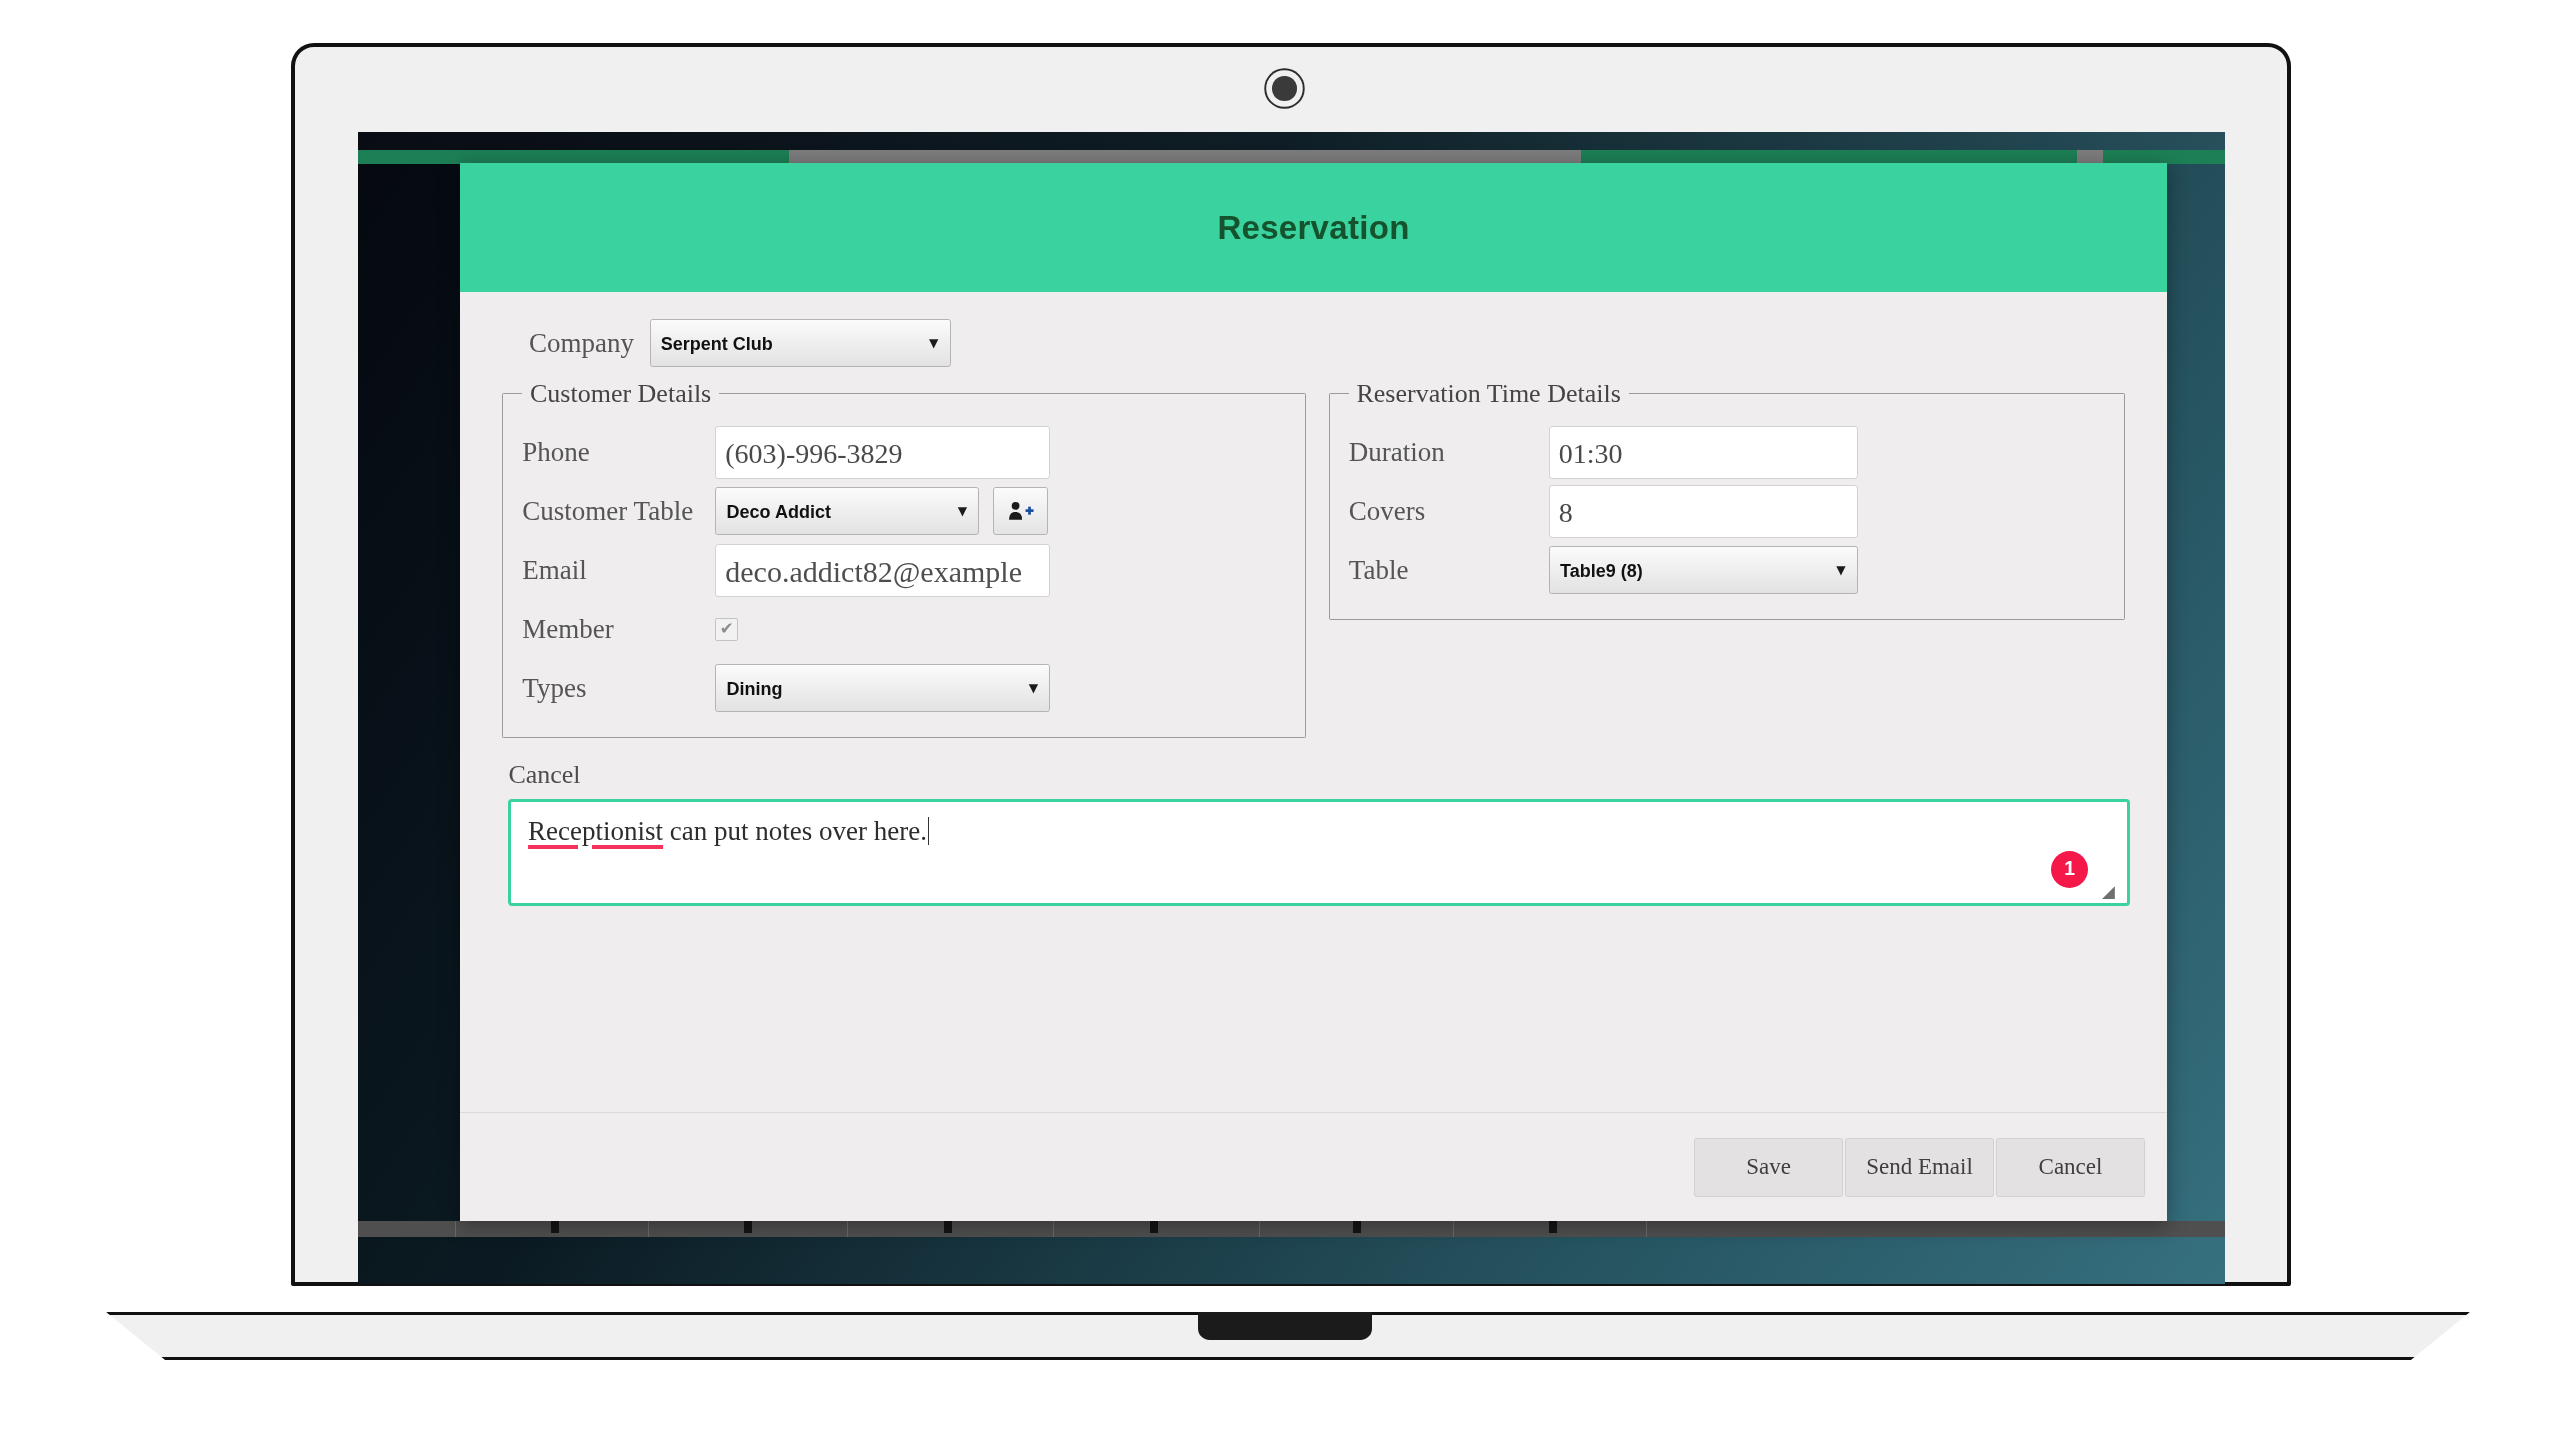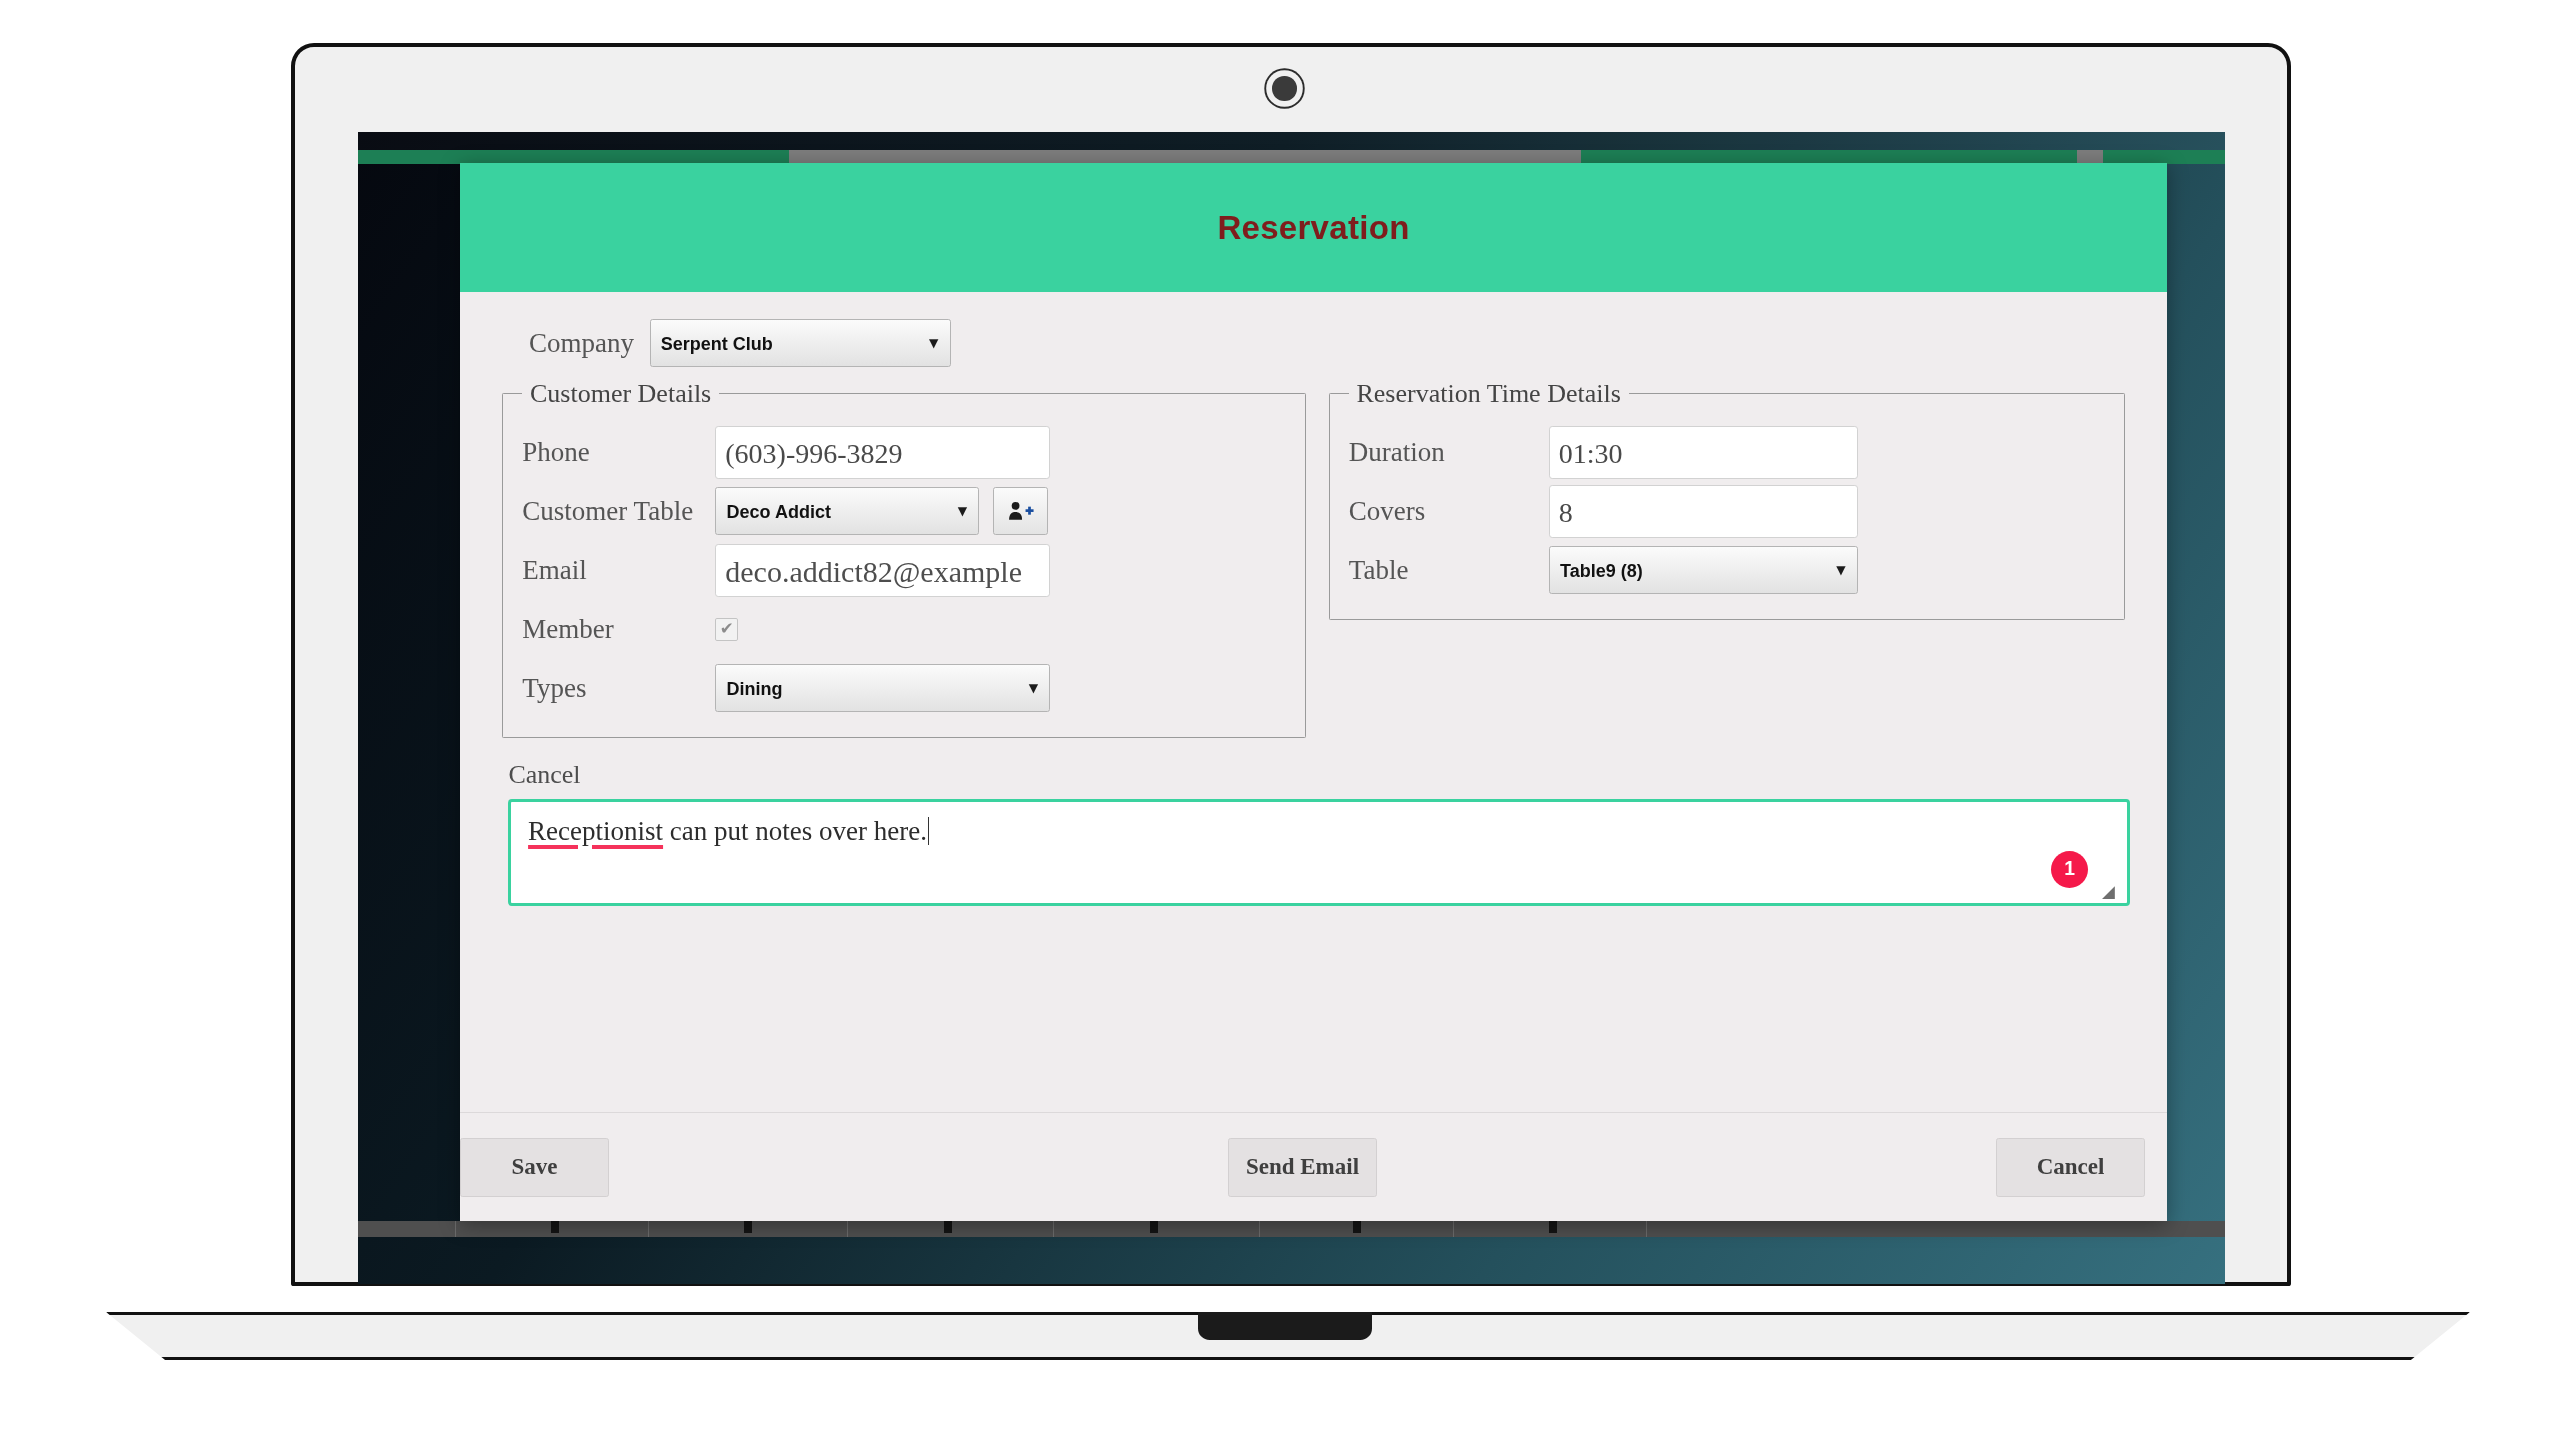--- a/index.html
+++ b/index.html
@@ -115,21 +115,21 @@
   }
 
   #dialog-header {
     height: 129px;
     background: #3ad29f;
     display: flex;
     align-items: center;
     justify-content: center;
   }
   #dialog-title {
-    color: #7f1d1d;
+    color: #14532d;
     font-size: 33px;
     font-weight: bold;
     letter-spacing: 0.3px;
   }
 
   #dialog-body {
     position: relative;
     padding: 27px 42px 0 42px;
     height: 798px;
   }
@@ -311,24 +311,23 @@
 
   
   #dialog-footer {
     position: absolute;
     left: 0; bottom: 0;
     width: 100%;
     height: 109px;
     border-top: 1.3px solid #dcd9da;
     display: flex;
     align-items: center;
-    justify-content: space-between;
+    justify-content: flex-end;
     padding-right: 22px;
     gap: 2px;
-    font-weight: bold;
   }
   .dlg-button {
     min-width: 149px;
     height: 59px;
     background: #e4e1e2;
     border: 0.6px solid #d3d0d1;
     border-radius: 2.6px;
     color: #3f3f3f;
     font-size: 23px;
     font-family: "Liberation Serif", serif;

